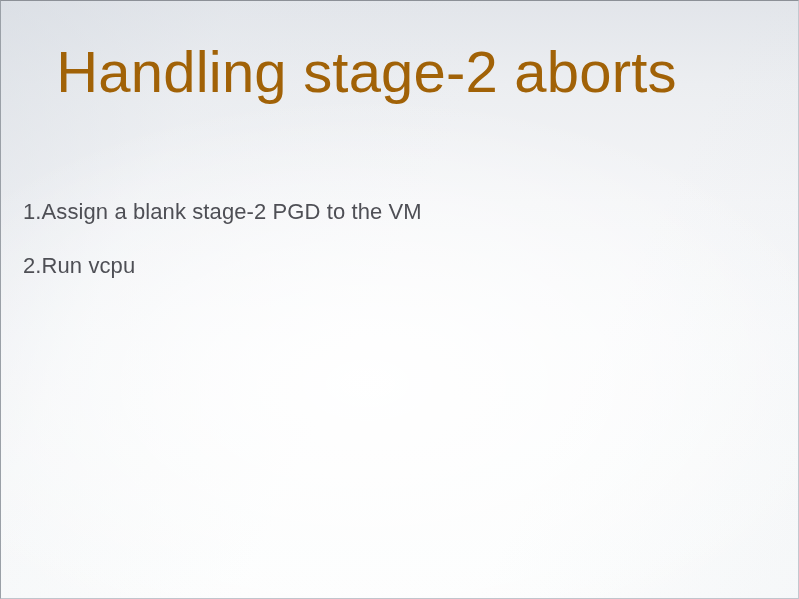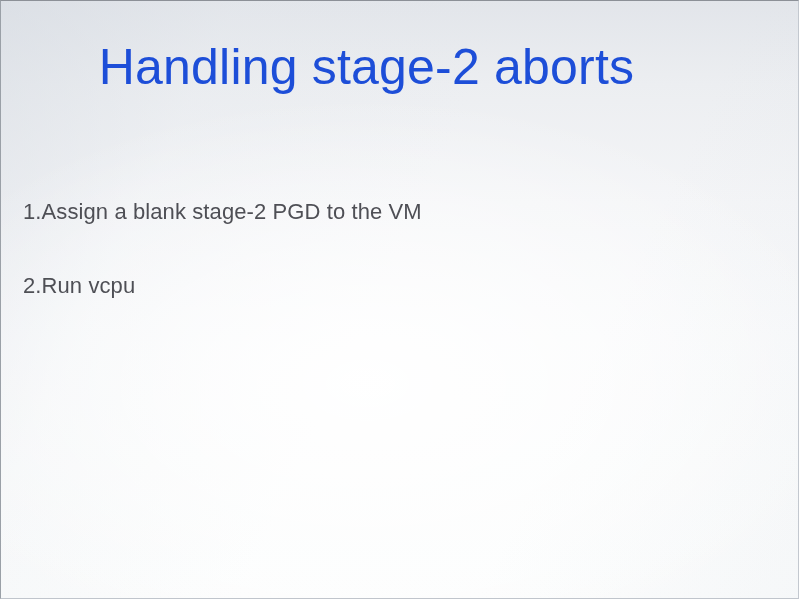--- a/index.html
+++ b/index.html
@@ -65,45 +65,45 @@
     position: absolute;
     inset: 0;
   }
 
   .slide-title {
     position: absolute;
     top: 40px;
     left: 0;
     width: 733px;
     text-align: center;
-    font-size: 50px;
+    font-size: 58px;
     font-weight: 300;
     letter-spacing: 0.2px;
-    color: #1d4ed8;
+    color: #a16207;
     line-height: 1.1;
     white-space: nowrap;
   }
 
   .body-list {
     position: absolute;
     top: 199px;
     left: 23px;
     right: 40px;
   }
 
   .body-line {
     font-size: 22px;
     font-weight: 300;
     color: #4e4f55;
     line-height: 1.15;
     letter-spacing: 0.1px;
     white-space: nowrap;
   }
   .body-line + .body-line {
-    margin-top: 49px;
+    margin-top: 29px;
   }
 </style>
 </head>
 <body>
 
 <div id="slide">
 
   <div class="bg-layer bg-vertical"></div>
   <div class="bg-layer bg-diagonal"></div>
   <div class="bg-layer bg-glow"></div>

